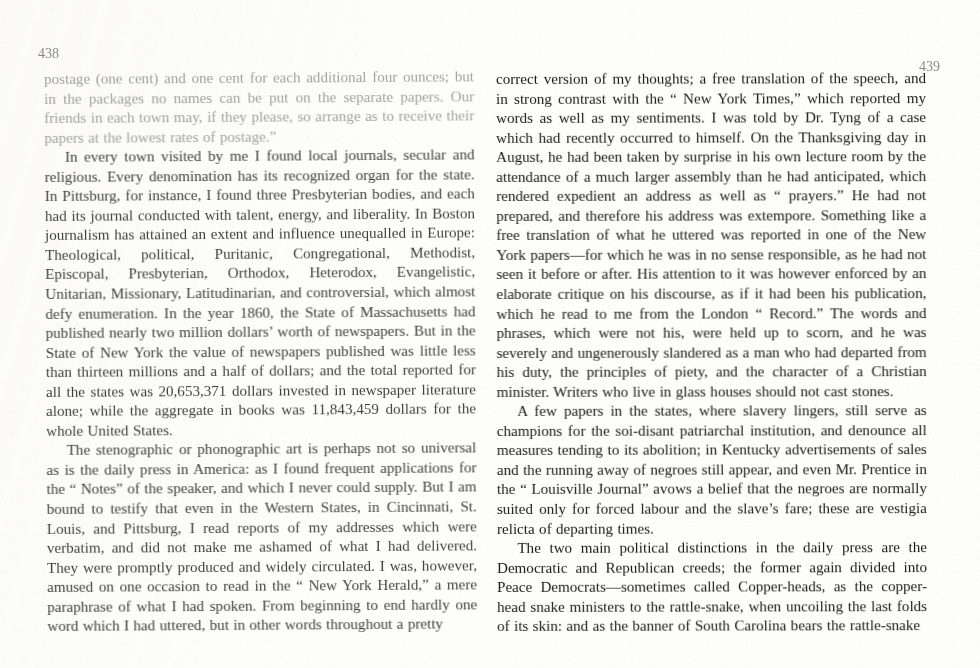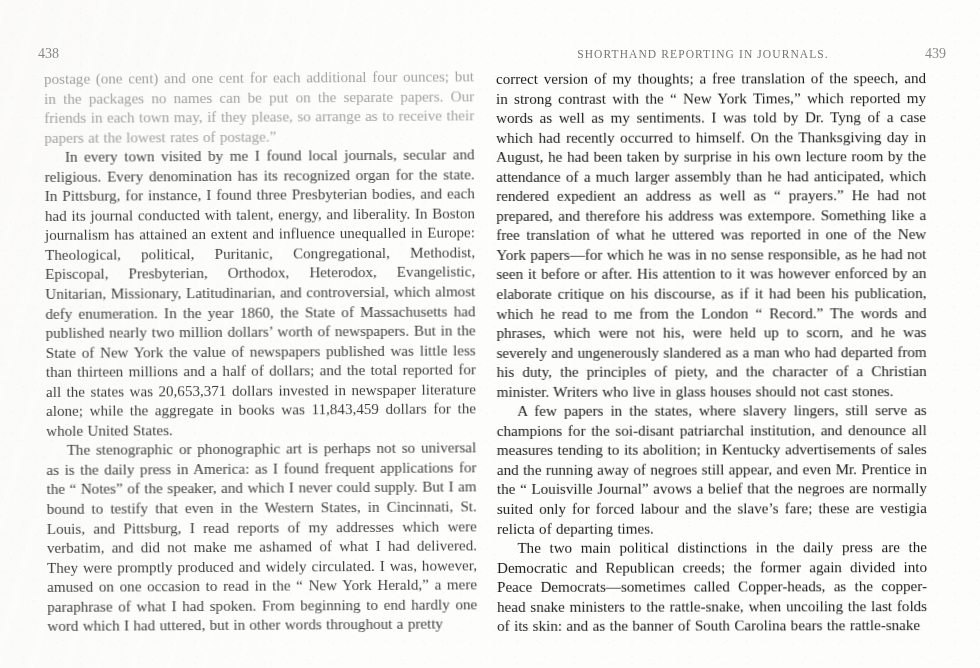--- a/index.html
+++ b/index.html
@@ -48,21 +48,21 @@
   }
   .folio {
     position: absolute;
     top: 46px;
     font-size: 14px;
     color: #3a3a3a;
     opacity: .6;
     filter: blur(.3px);
   }
   .folio-left  { left: 38px; }
-  .folio-right { right: 34px; }
+  .folio-right { right: 40px; margin-top: 13px; }
 
   .head-left {
     left: 0; width: 465px;
     text-align: center;
     opacity: .45;
     filter: blur(.45px);
   }
   .head-right {
     left: 488px; width: 430px;
     text-align: center;
@@ -122,21 +122,20 @@
 
 
   <div class="col col-left">
     <p class="para faded noindent">postage (one cent) and one cent for each additional four ounces; but in the packages no names can be put on the separate papers. Our friends in each town may, if they please, so arrange as to receive their papers at the lowest rates of postage.”</p>
     <p class="para">In every town visited by me I found local journals, secular and religious. Every denomination has its recognized organ for the state. In Pittsburg, for instance, I found three Presbyterian bodies, and each had its journal conducted with talent, energy, and liberality. In Boston journalism has attained an extent and influence unequalled in Europe: Theological, political, Puritanic, Congregational, Methodist, Episcopal, Presbyterian, Orthodox, Heterodox, Evangelistic, Unitarian, Missionary, Latitudinarian, and controversial, which almost defy enumeration. In the year 1860, the State of Massachusetts had published nearly two million dollars’ worth of newspapers. But in the State of New York the value of newspapers published was little less than thirteen millions and a half of dollars; and the total reported for all the states was 20,653,371 dollars invested in newspaper literature alone; while the aggregate in books was 11,843,459 dollars for the whole United States.</p>
     <p class="para">The stenographic or phonographic art is perhaps not so universal as is the daily press in America: as I found frequent applications for the “ Notes” of the speaker, and which I never could supply. But I am bound to testify that even in the Western States, in Cincinnati, St. Louis, and Pittsburg, I read reports of my addresses which were verbatim, and did not make me ashamed of what I had delivered. They were promptly produced and widely circulated. I was, however, amused on one occasion to read in the “ New York Herald,” a mere paraphrase of what I had spoken. From beginning to end hardly one word which I had uttered, but in other words throughout a pretty</p>
   </div>
 
   <div class="folio folio-right">439</div>
 
-  <div class="head head-right">SHORTHAND REPORTING IN JOURNALS.</div>
 
   <div class="col col-right">
     <p class="para noindent"><span>correct version of my thoughts; a free translation of the speech, and in strong contrast with the “ New York Times,” which reported my words as well as my sentiments. I was told by Dr. Tyng of a case which had recently occurred to himself. On the Thanksgiving day in August, he had been taken by surprise in his own lecture room by the attendance of a much larger assembly than he had anticipated, which rendered expedient an address as well as “ prayers.” He had not prepared, and therefore his address was extempore. Something like a free translation of what he uttered was </span><span class="ital">reported</span><span> in one of the New York papers—for which he was in no sense responsible, as he had not seen it before or after. His attention to it was however enforced by an elaborate critique on his discourse, as if it had been his publication, which he read to me from the London “ Record.” The words and phrases, which were not his, were held up to scorn, and he was severely and ungenerously slandered as a man who had departed from his duty, the principles of piety, and the character of a Christian minister. Writers who live in glass houses should not cast stones.</span></p>
     <p class="para"><span>A few papers in the states, where slavery lingers, still serve as champions for the </span><span class="ital">soi-disant</span><span> patriarchal institution, and denounce all measures tending to </span><span class="ital">its</span><span> abolition; in Kentucky advertisements of sales and the running away of negroes still appear, and even Mr. Prentice in the “ Louisville Journal” avows a belief that the negroes are normally suited only for forced labour and the slave’s fare; these are </span><span class="ital">vestigia relicta</span><span> of departing times.</span></p>
     <p class="para"><span>The two main political distinctions in the daily press are the Democratic and Republican creeds; the former again divided into Peace Democrats—sometimes called Copper-heads, as the copper-head snake ministers to the rattle-snake, when uncoiling the last folds of its skin: and as the banner of South Carolina bears the rattle-snake</span></p>
   </div>
 
 </div>
 
 </body></html>

